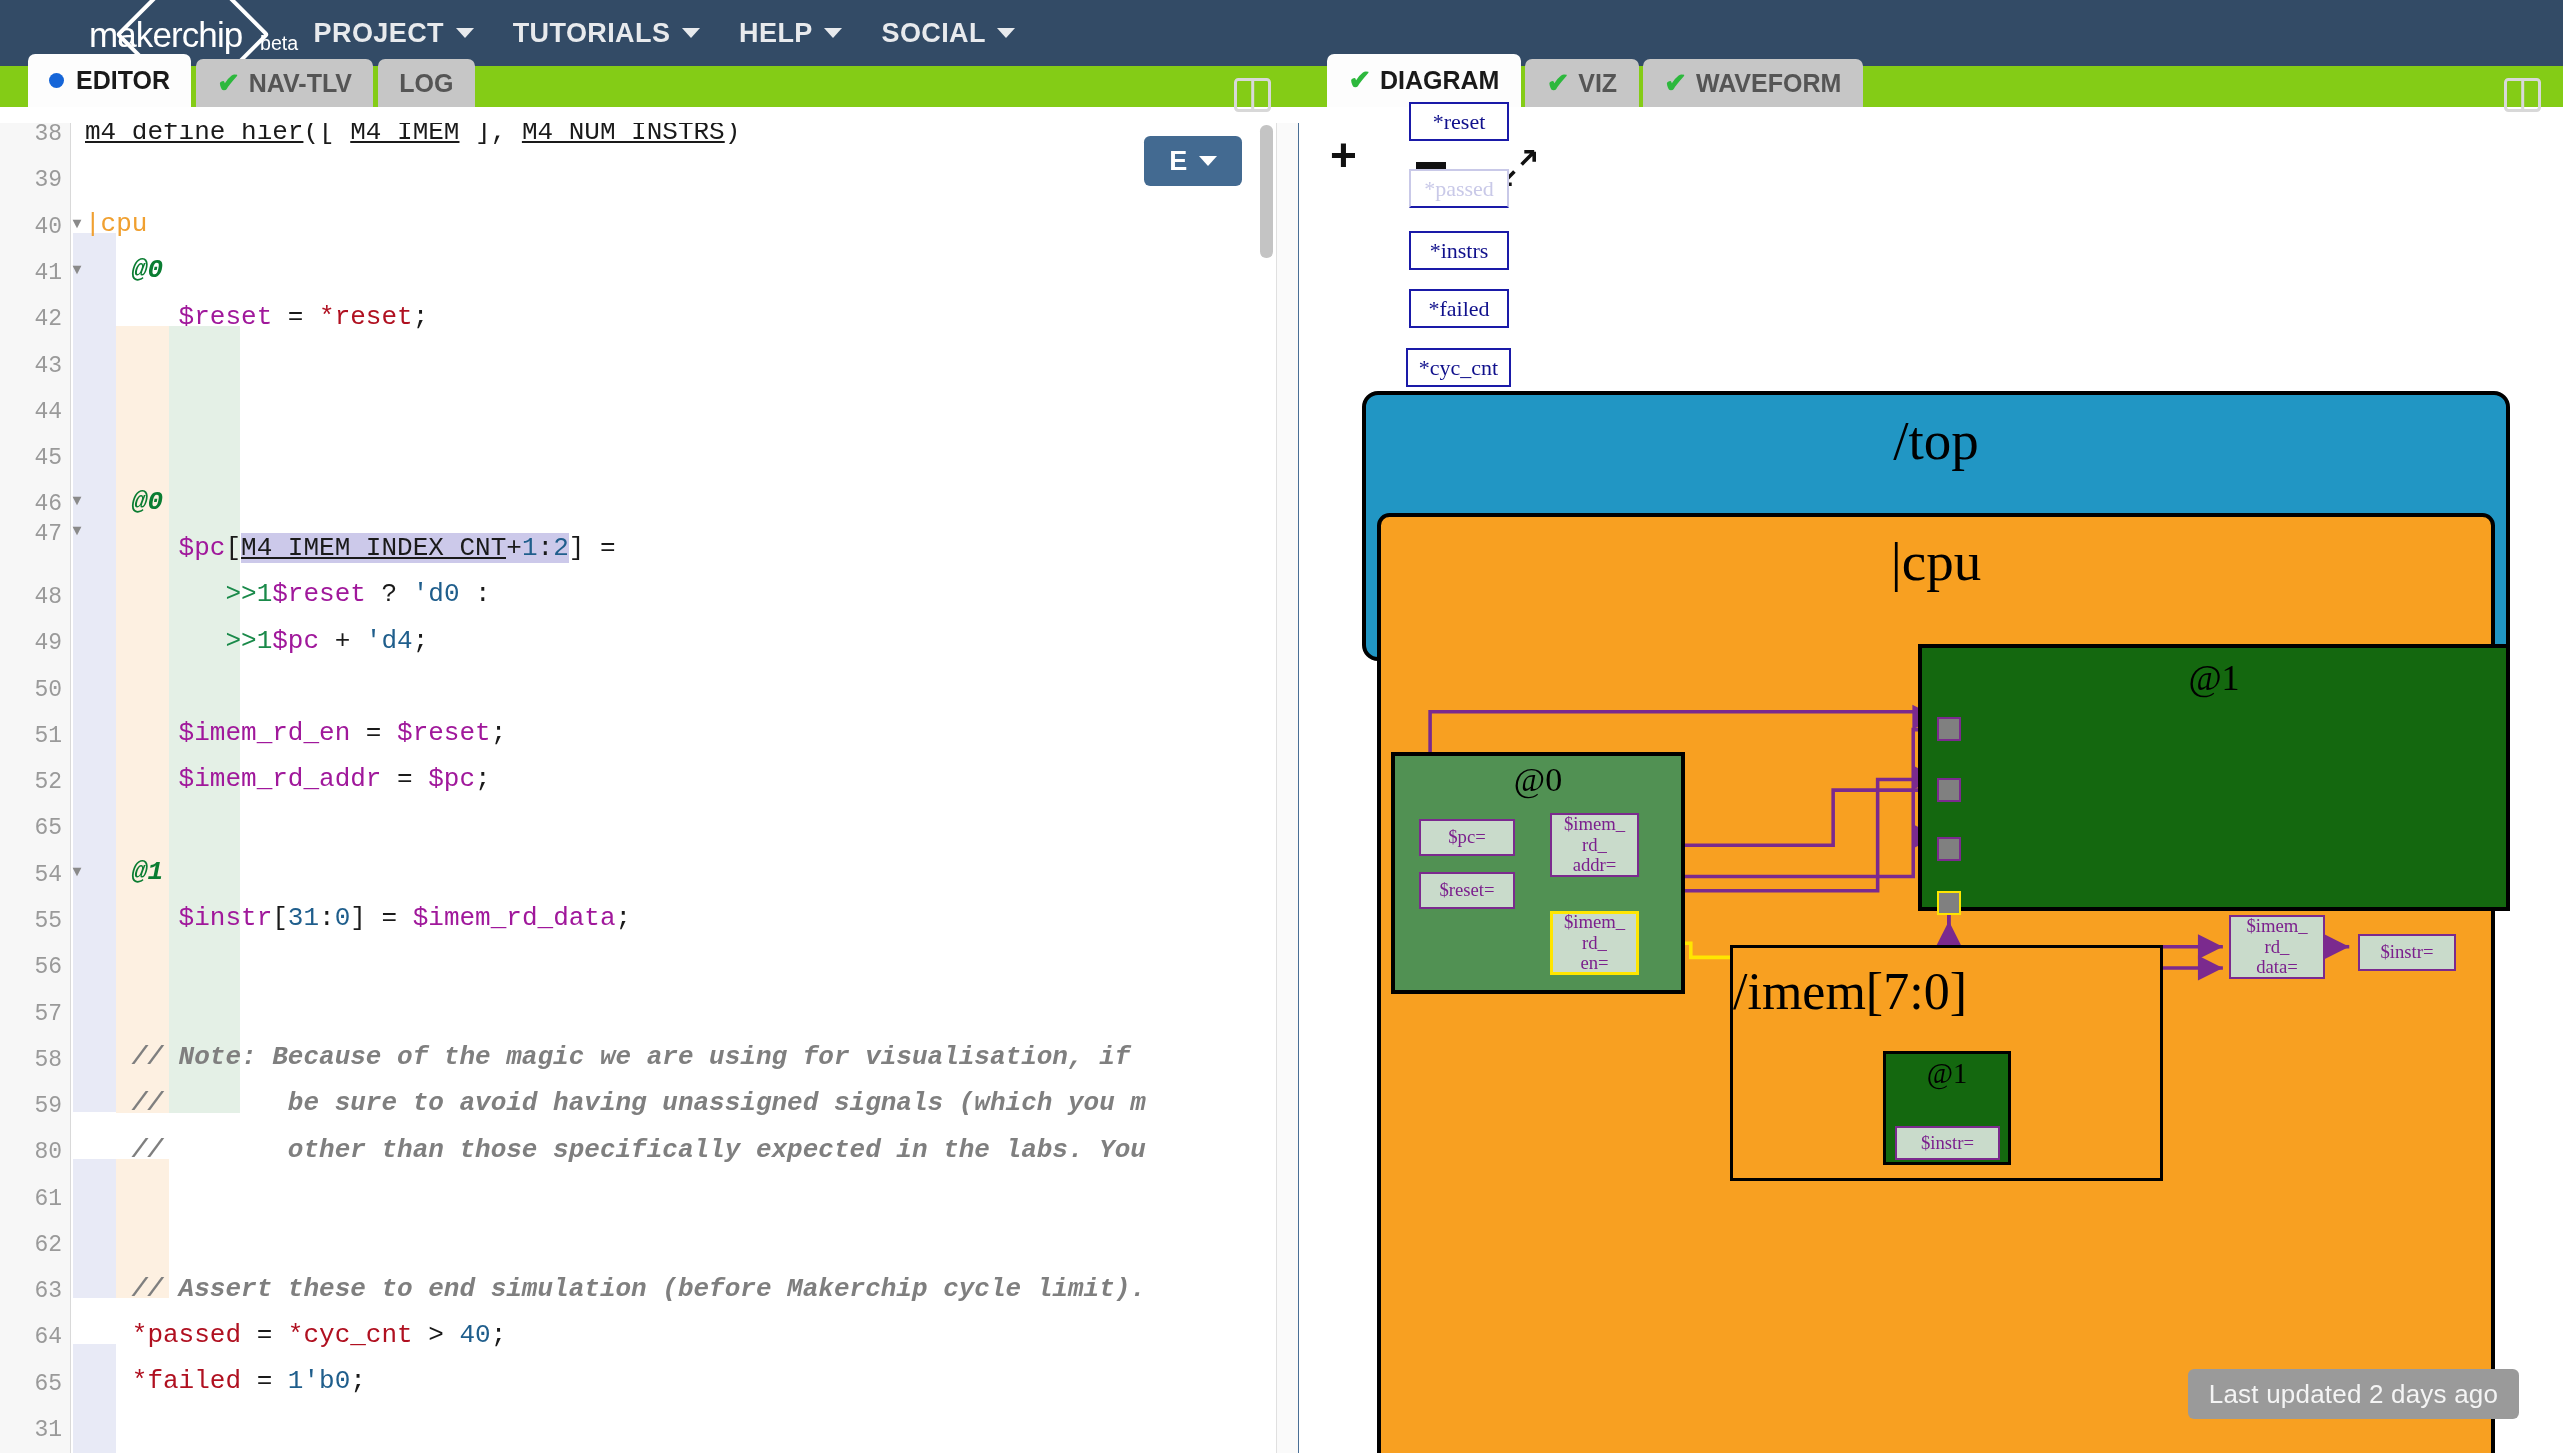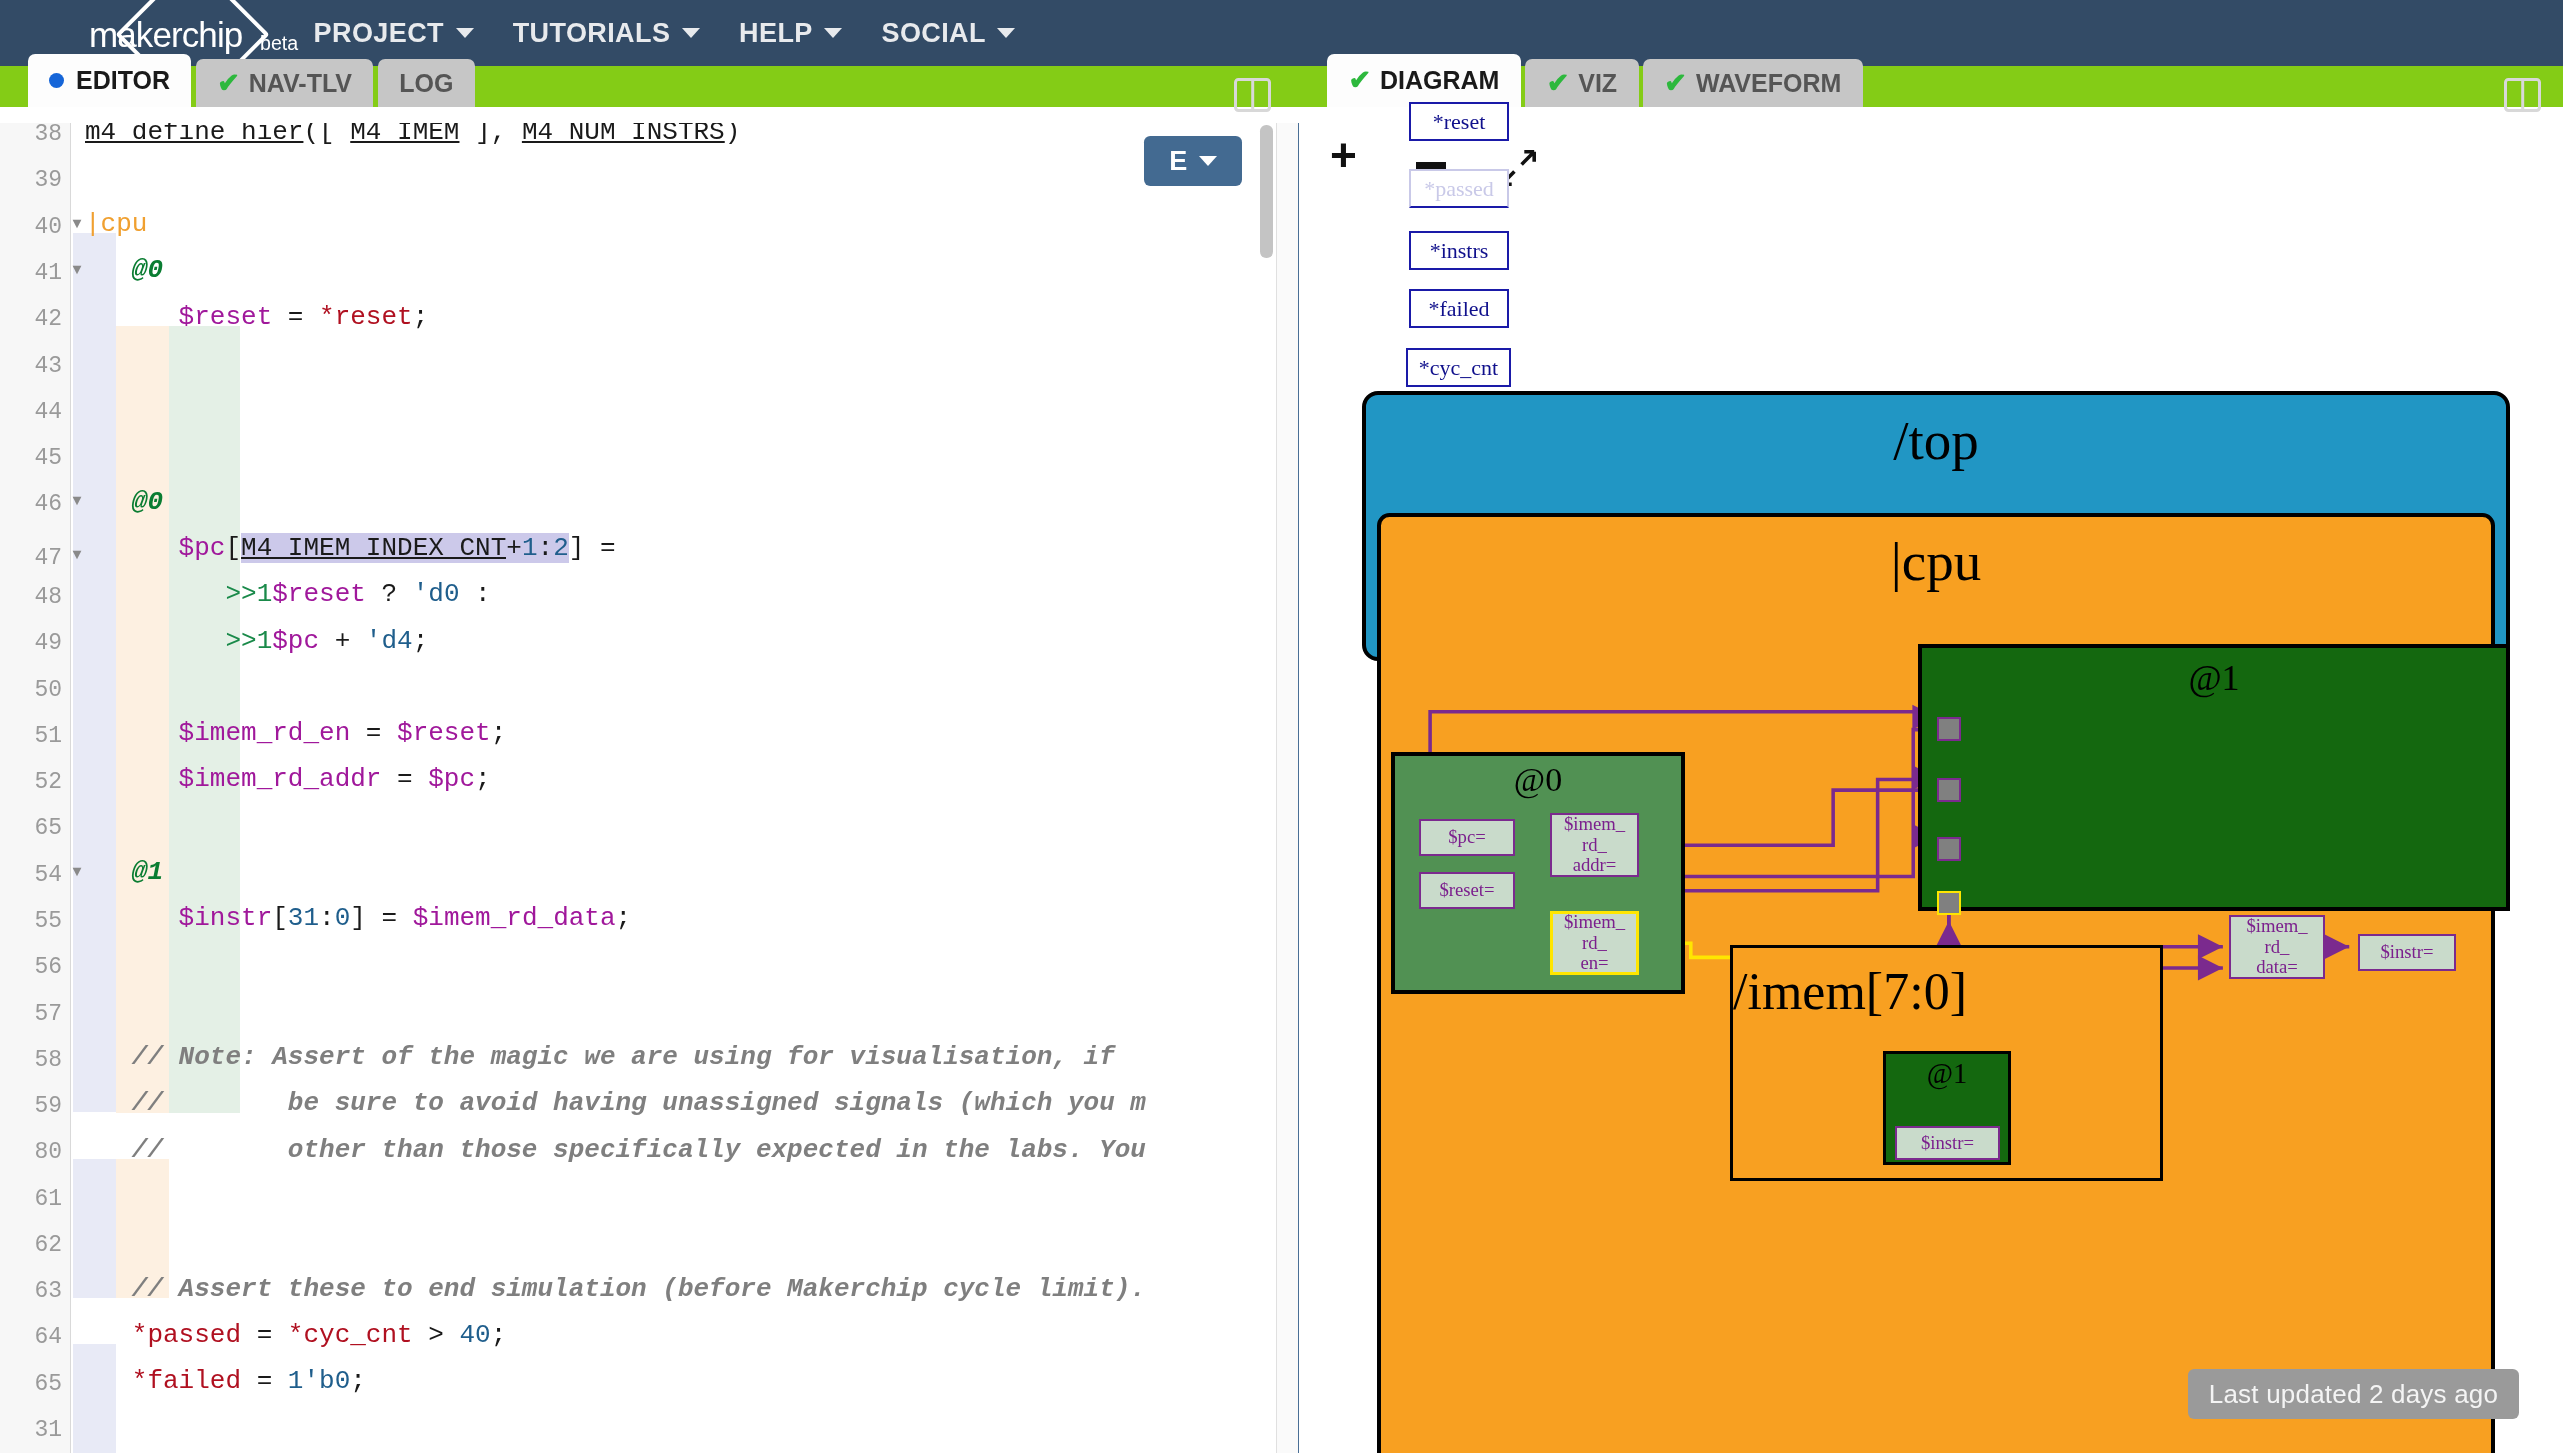--- a/index.html
+++ b/index.html
@@ -276,21 +276,21 @@
     <div id="gutter">
       <div class="gline" style="top: -1.8px;">38</div>
       <div class="gline" style="top: 44px;">39</div>
       <div class="gline" style="top: 91px;">40<span class="gfold">▼</span></div>
       <div class="gline" style="top: 137px;">41<span class="gfold">▼</span></div>
       <div class="gline" style="top: 183px;">42</div>
       <div class="gline" style="top: 230px;">43</div>
       <div class="gline" style="top: 276px;">44</div>
       <div class="gline" style="top: 322px;">45</div>
       <div class="gline" style="top: 368px;">46<span class="gfold">▼</span></div>
-      <div class="gline" style="top: 422px; font-family: Liberation Mono, monospace;">47<span class="gfold">▼</span></div>
+      <div class="gline" style="top: 398px; font-family: Liberation Mono, monospace;">47<span class="gfold">▼</span></div>
       <div class="gline" style="top: 461px;">48</div>
       <div class="gline" style="top: 507px;">49</div>
       <div class="gline" style="top: 554px; text-align: center;">50</div>
       <div class="gline" style="top: 600px;">51</div>
       <div class="gline" style="top: 646px;">52</div>
       <div class="gline" style="top: 692px;">65</div>
       <div class="gline" style="top: 739px;">54<span class="gfold">▼</span></div>
       <div class="gline" style="top: 785px;">55</div>
       <div class="gline" style="top: 831px;">56</div>
       <div class="gline" style="top: 878px;">57</div>
@@ -310,21 +310,21 @@
       <div class="cl" style="top: 126px;"><span class="tok-when">   @0</span></div>
       <div class="cl" style="top: 173px;"><span class="tok-sig">      $reset</span><span class="tok-plain"> = </span><span class="tok-star">*reset</span><span class="tok-plain">;</span></div>
       <div class="cl" style="top: 358px;"><span class="tok-when">   @0</span></div>
       <div class="cl" style="top: 404px;"><span class="tok-sig">      $pc</span><span class="tok-plain">[</span><span class="tok-m4 sel-hl">M4_IMEM_INDEX_CNT</span><span class="tok-plain sel-hl">+</span><span class="tok-num sel-hl">1</span><span class="tok-plain sel-hl">:</span><span class="tok-num sel-hl">2</span><span class="tok-plain">] =</span></div>
       <div class="cl" style="top: 450px;"><span class="tok-ahead">         &gt;&gt;1</span><span class="tok-sig">$reset</span><span class="tok-plain"> ? </span><span class="tok-num">'d0</span><span class="tok-plain"> :</span></div>
       <div class="cl" style="top: 497px;"><span class="tok-ahead">         &gt;&gt;1</span><span class="tok-sig">$pc</span><span class="tok-plain"> + </span><span class="tok-num">'d4</span><span class="tok-plain">;</span></div>
       <div class="cl" style="top: 589px;"><span class="tok-sig">      $imem_rd_en</span><span class="tok-plain"> = </span><span class="tok-sig">$reset</span><span class="tok-plain">;</span></div>
       <div class="cl" style="top: 635px;"><span class="tok-sig">      $imem_rd_addr</span><span class="tok-plain"> = </span><span class="tok-sig">$pc</span><span class="tok-plain">;</span></div>
       <div class="cl" style="top: 728px;"><span class="tok-when">   @1</span></div>
       <div class="cl" style="top: 774px;"><span class="tok-sig">      $instr</span><span class="tok-plain">[</span><span class="tok-num">31</span><span class="tok-plain">:</span><span class="tok-num">0</span><span class="tok-plain">] = </span><span class="tok-sig">$imem_rd_data</span><span class="tok-plain">;</span></div>
-      <div class="cl" style="top: 913px;"><span class="tok-cmt">   // Note: Assert of the magic we are using for visualisation, if</span></div>
+      <div class="cl" style="top: 913px;"><span class="tok-cmt">   // Note: Because of the magic we are using for visualisation, if</span></div>
       <div class="cl" style="top: 959px;"><span class="tok-cmt">   //        be sure to avoid having unassigned signals (which you m</span></div>
       <div class="cl" style="top: 1006px;"><span class="tok-cmt">   //        other than those specifically expected in the labs. You</span></div>
       <div class="cl" style="top: 1145px;"><span class="tok-cmt">   // Assert these to end simulation (before Makerchip cycle limit).</span></div>
       <div class="cl" style="top: 1191px;"><span class="tok-star">   *passed</span><span class="tok-plain"> = </span><span class="tok-star">*cyc_cnt</span><span class="tok-plain"> &gt; </span><span class="tok-num">40</span><span class="tok-plain">;</span></div>
       <div class="cl" style="top: 1237px;"><span class="tok-star">   *failed</span><span class="tok-plain"> = </span><span class="tok-num">1'b0</span><span class="tok-plain">;</span></div>
       <div class="cl" style="top: 1330px;"></div>
     </div>
 </div>
 <div id="vscroll-left"></div>
 <div id="v-divider"></div>

